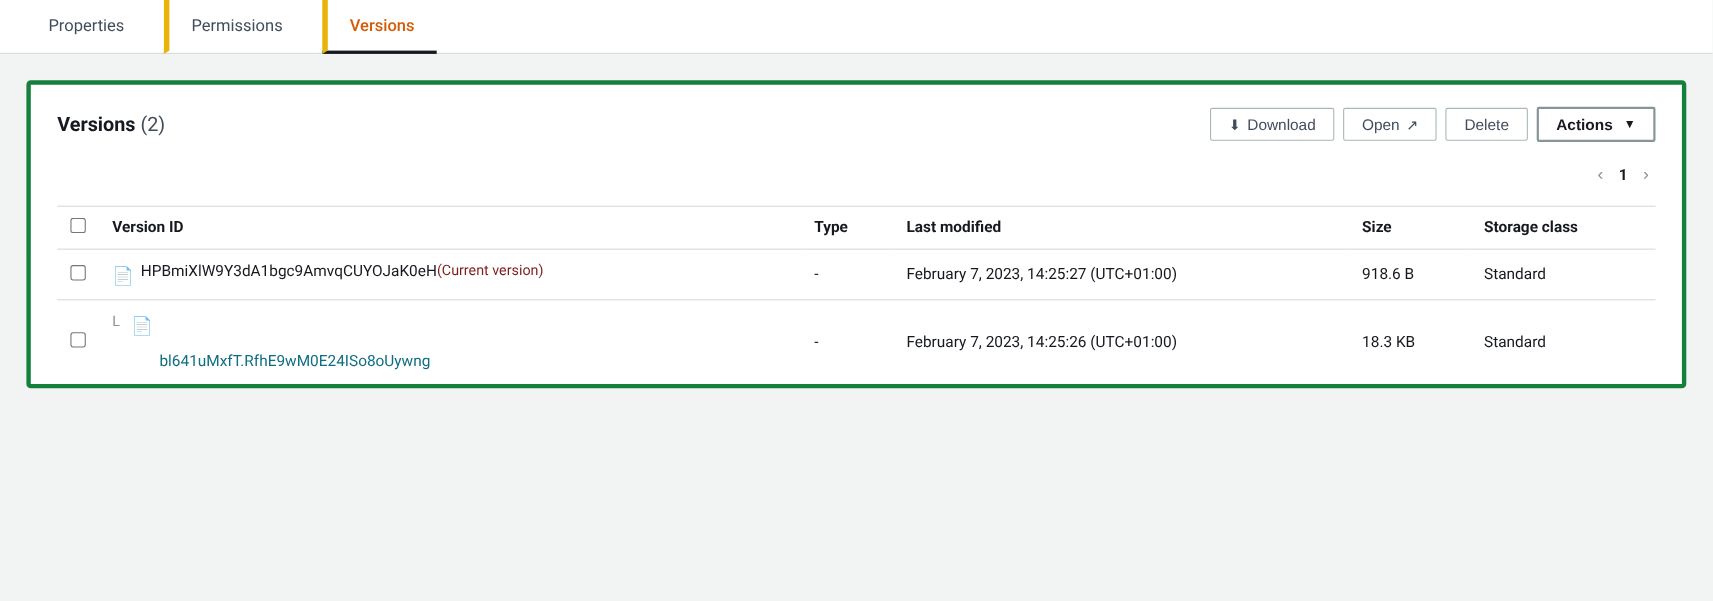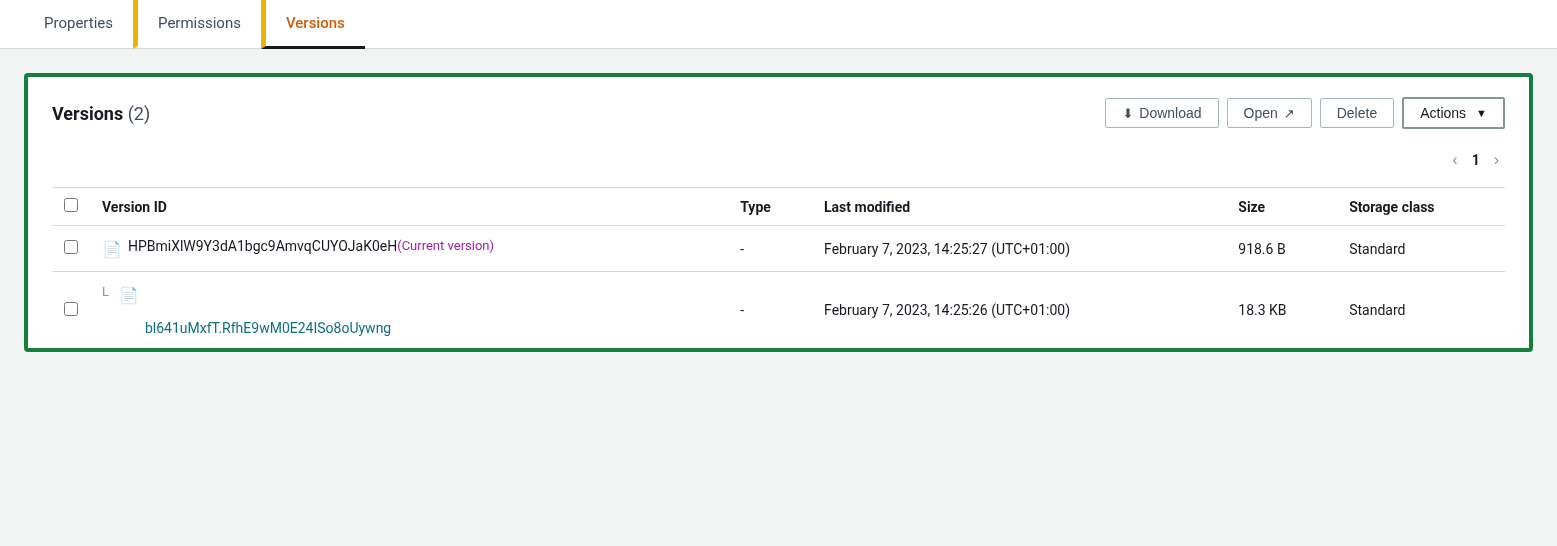--- a/index.html
+++ b/index.html
@@ -9,21 +9,21 @@
       color: #16191f;
       font-size: 14px;
     }
 
     .tabs-container {
       background: #fff;
       padding: 0 24px;
       border-bottom: 1px solid #d5dbdb;
       display: flex;
       align-items: center;
-      gap: 0;
+      gap: 16px;
     }
 
     .tab {
       padding: 14px 20px;
       cursor: pointer;
       font-size: 15px;
       color: #414d5c;
       border-bottom: 3px solid transparent;
       margin-bottom: -1px;
       font-weight: 400;
@@ -83,21 +83,21 @@
       background: #fff;
       border-radius: 2px;
       font-size: 14px;
       color: #414d5c;
       cursor: pointer;
       font-weight: 400;
       white-space: nowrap;
     }
 
     .btn.actions-btn {
-      font-weight: 400;
+      font-weight: 700;
       color: #16191f;
       border: 2px solid #879596;
     }
 
     .btn-icon {
       font-size: 13px;
     }
 
     .pagination {
       display: flex;
@@ -175,21 +175,21 @@
       flex-direction: row;
     }
 
     .version-link {
       color: #0f6e84;
       text-decoration: none;
       margin-top: 36px;
     }
 
     .current-version-label {
-      color: #a21caf;
+      color: #7f1d1d;
       font-size: 13px;
     }
 
     .indent-icon {
       color: #879596;
       margin-right: 4px;
       font-size: 13px;
     }
 
     input[type="checkbox"] {

